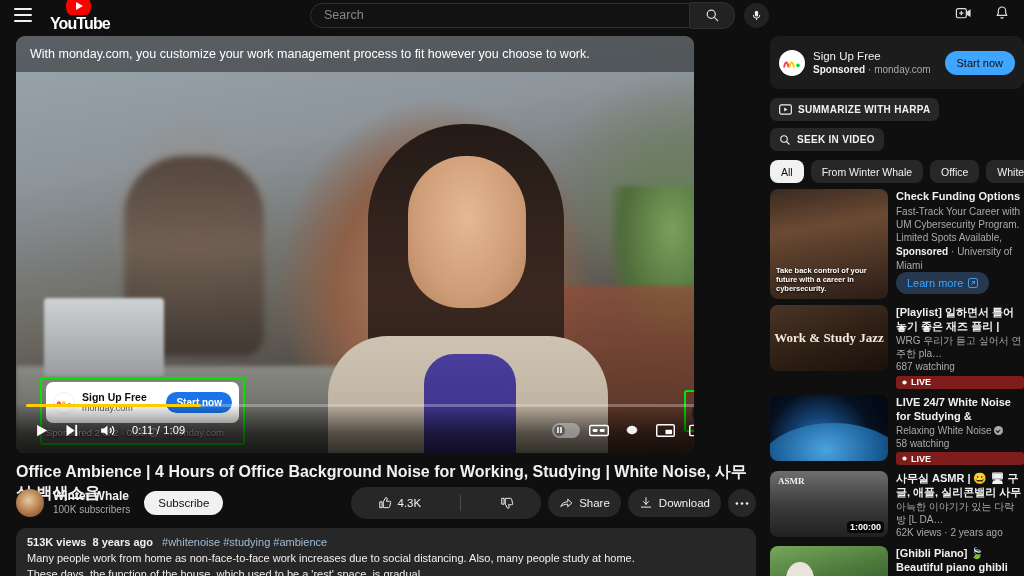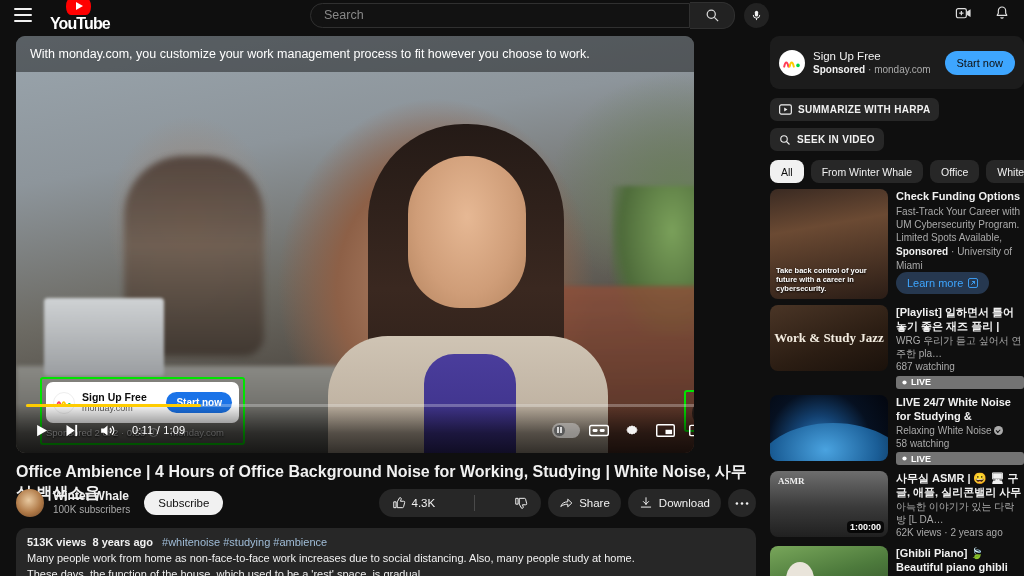--- a/index.html
+++ b/index.html
@@ -154,21 +154,21 @@
   .avatar { width: 28px; height: 28px; border-radius: 50%; flex: 0 0 auto;
     background: radial-gradient(circle at 45% 40%, #e8c9a0 0%, #b07a48 55%, #6d4526 100%); }
   .chcol { margin-left: 9px; display: flex; flex-direction: column; line-height: 1.25; }
   .chname { font-size: 12px; font-weight: bold; color: #f1f1f1; }
   .chsubs { font-size: 10px; color: #aaa; }
   .subscribe { margin-left: 14px; background: #f1f1f1; color: #0f0f0f; font-size: 11.5px;
     font-weight: 500; padding: 6px 14px; border-radius: 15px; cursor: pointer; }
   .actions { margin-left: auto; display: flex; align-items: center; gap: 7px; }
   .pill { background: #272727; border-radius: 16px; height: 28px; display: flex; align-items: center;
     padding: 0 11px; gap: 6px; font-size: 11.5px; color: #f1f1f1; cursor: pointer; }
-  .pill.split { padding: 2px; gap: 28px; }
+  .pill.split { padding: 16px; gap: 28px; }
   .pill.split .seg { display: flex; align-items: center; gap: 5px; padding: 0 11px; height: 28px; }
   .pill.split .divider { width: 1px; height: 16px; background: #4a4a4a; }
   .pill.round { width: 28px; padding: 0; justify-content: center; }
 
   
   .desc { position: absolute; left: 16px; top: 528px; width: 740px; height: 48px;
     background: #272727; border-radius: 10px 10px 0 0; padding: 8px 11px; }
   .desc .line1 { font-size: 11px; font-weight: bold; color: #f1f1f1; margin-bottom: 3px; }
   .desc .line1 .tags { color: #a0bdd8; font-weight: normal; margin-left: 6px; }
   .desc .body { font-size: 11px; color: #f1f1f1; line-height: 1.45; }
@@ -201,21 +201,21 @@
   .slist { margin-top: 6px; display: flex; flex-direction: column; gap: 6px; }
   .sitem { display: flex; gap: 8px; cursor: pointer; }
   .thumb { position: relative; width: 118px; height: 66px; border-radius: 8px; overflow: hidden; flex: 0 0 auto; }
   .thumb .dur { position: absolute; right: 4px; bottom: 4px; background: rgba(0,0,0,0.8);
     color: #fff; font-size: 9px; padding: 1px 3px; border-radius: 4px; font-weight: bold; }
   .sinfo { display: flex; flex-direction: column; min-width: 0; flex: 1 1 auto; overflow: hidden; }
   .stitle { font-size: 11px; font-weight: bold; color: #f1f1f1; line-height: 1.28;
     max-height: 29px; overflow: hidden; }
   .sdesc { font-size: 10px; color: #aaa; line-height: 1.3; overflow: hidden; }
   .smeta { font-size: 10px; color: #aaa; line-height: 1.35; white-space: nowrap; }
-  .live { display: inline-flex; align-items: center; gap: 3px; background: #737373; color: #fff;
+  .live { display: inline-flex; align-items: center; gap: 3px; background: #7f1d1d; color: #fff;
     font-size: 9px; font-weight: bold; padding: 1.5px 5px; border-radius: 3px; margin-top: 2px; }
   .verified { display:inline-block; width:9px; height:9px; border-radius:50%; background:#aaa; position:relative; vertical-align:-1px;}
   .verified:after { content:""; position:absolute; left:2px; top:3.6px; width:3px; height:1.6px;
     border-left:1.4px solid #0f0f0f; border-bottom:1.4px solid #0f0f0f; transform: rotate(-45deg); }
   .learnmore { background: #263850; color: #3ea6ff; font-size: 11px;
     padding: 5px 11px; border-radius: 15px; display: inline-flex; align-items: center; gap: 5px;
     cursor: pointer; width: fit-content; }
 
   
   .th-cyber { background: linear-gradient(170deg,#3a2a22 0%, #6b4a33 35%, #2b1d16 100%); }

